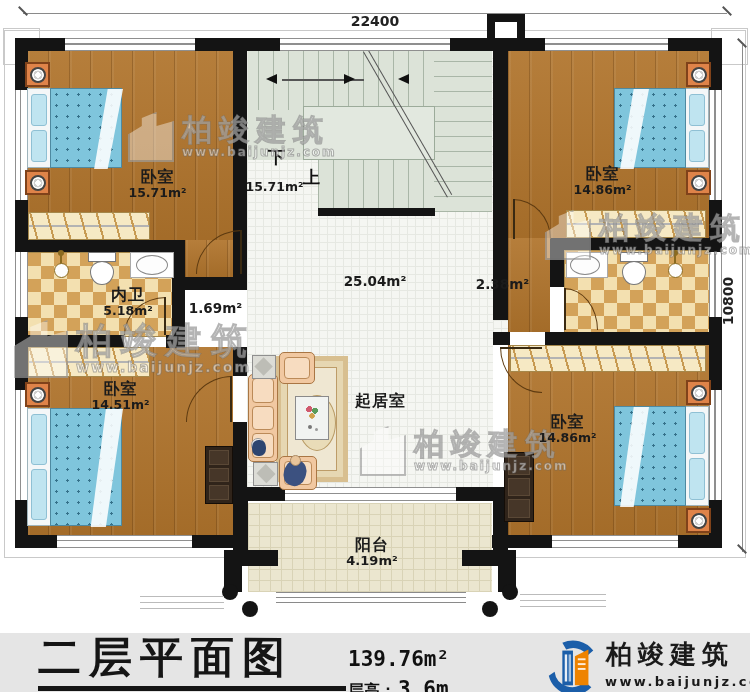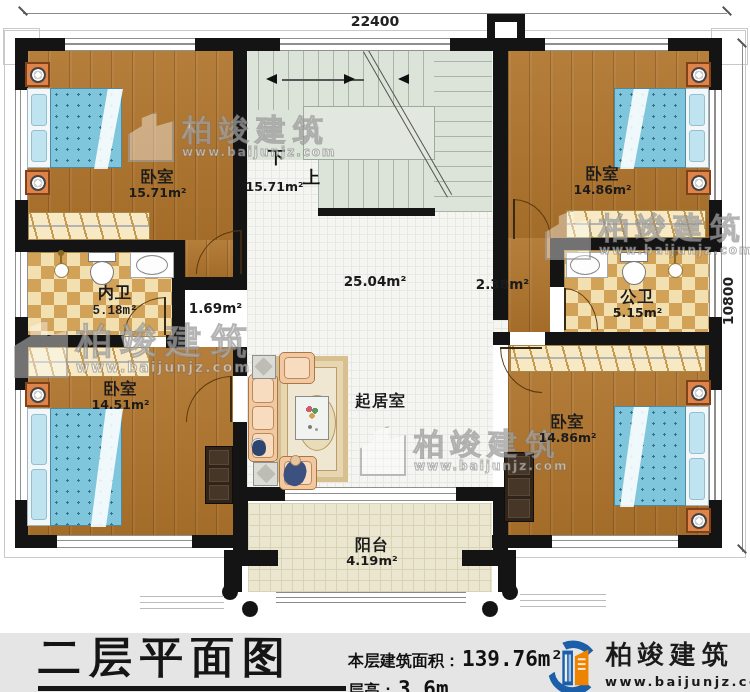--- a/index.html
+++ b/index.html
@@ -345,27 +345,23 @@
     <div class="name">卧室</div>
     <div class="area">15.71m²</div>
   </div>
   <div class="lbl" style="left:212px;top:180px;width:125px;">
     <div class="area">15.71m²</div>
   </div>
   <div class="lbl" style="left:540px;top:165px;width:125px;">
     <div class="name">卧室</div>
     <div class="area">14.86m²</div>
   </div>
-  <div class="lbl" style="left:65px;top:286px;width:100px;font-family:Liberation Mono, monospace;">
+  <div class="lbl" style="left:78px;top:286px;width:100px;">
     <div class="name">内卫</div>
     <div class="area">5.18m²</div>
-  </div>
-  <div class="lbl" style="left:585px;top:288px;width:105px;">
-    <div class="name">公卫</div>
-    <div class="area">5.15m²</div>
   </div>
   <div class="lbl big" style="left:330px;top:274px;width:90px;">
     <div>25.04m²</div>
   </div>
   <div class="lbl big" style="left:183px;top:301px;width:65px;">
     <div>1.69m²</div>
   </div>
   <div class="lbl big" style="left:470px;top:277px;width:65px;">
     <div>2.38m²</div>
   </div>
@@ -384,21 +380,20 @@
     <div class="name">阳台</div>
     <div class="area" style="font-size:13px;">4.19m²</div>
   </div>
  </div>
 
  <div class="footer">
   <div class="f-title" style="left:38px;top:3px;">二层平面图</div>
   <div class="dimline" style="left:38px;top:53px;width:308px;height:5px;background:#151515;"></div>
   <div class="dimline" style="left:38px;top:62px;width:308px;height:2px;background:#151515;"></div>
   <div class="f-row" style="left:348px;top:14px;">
-    <span class="f-small">本层建筑面积：</span>
     <span class="f-val">139.76m²</span>
   </div>
   <div class="f-row" style="left:348px;top:44px;">
     <span class="f-small">层高：</span>
     <span class="f-val">3.6m</span>
   </div>
   <svg style="position:absolute;left:543px;top:4px;" width="58" height="60" viewBox="0 0 60 62">
     <path d="M6,40 A26,26 0 0 0 50,52 L43,46 A18,18 0 0 1 12,36 Z" fill="#1b5ea9"></path>
     <path d="M52,14 A26,26 0 0 0 20,6 L24,13 A18,18 0 0 1 46,19 Z" fill="#1b5ea9"></path>
     <rect x="20" y="14" width="11" height="36" fill="#1b5ea9"></rect>

